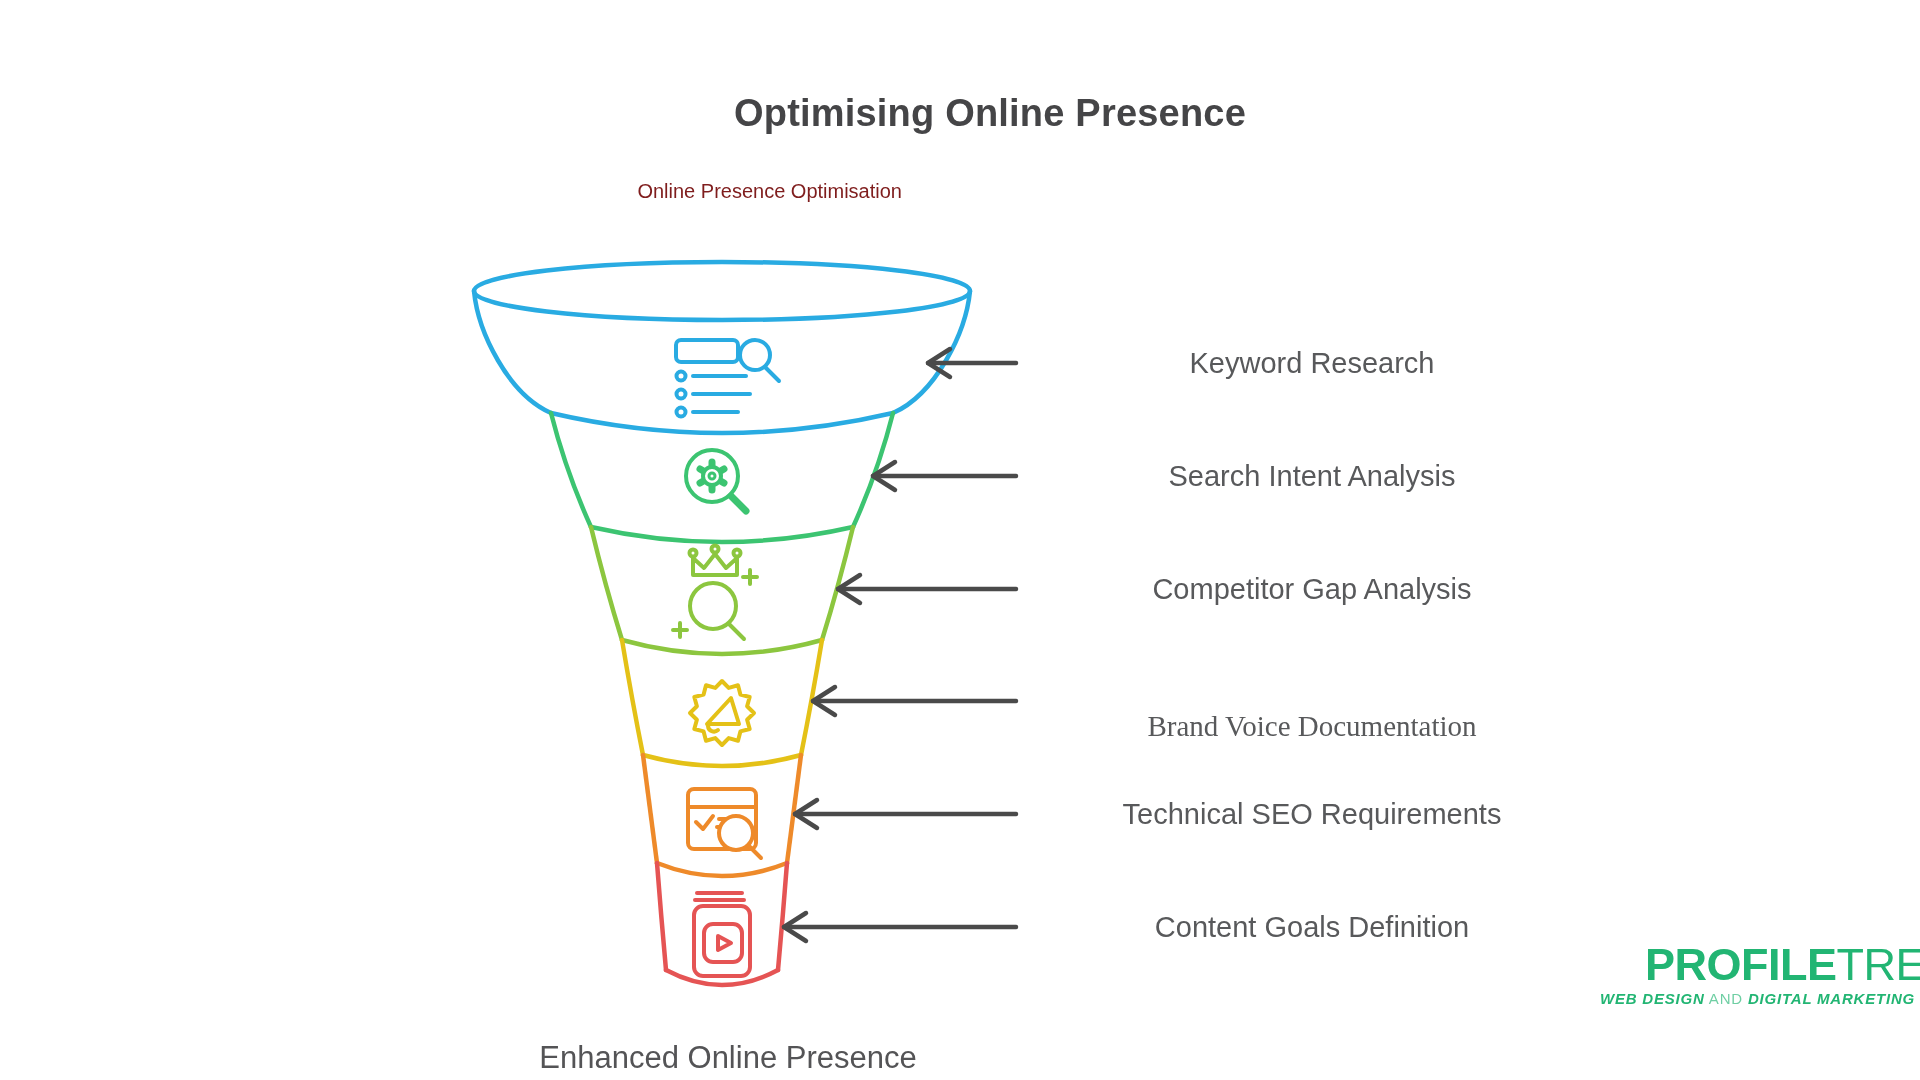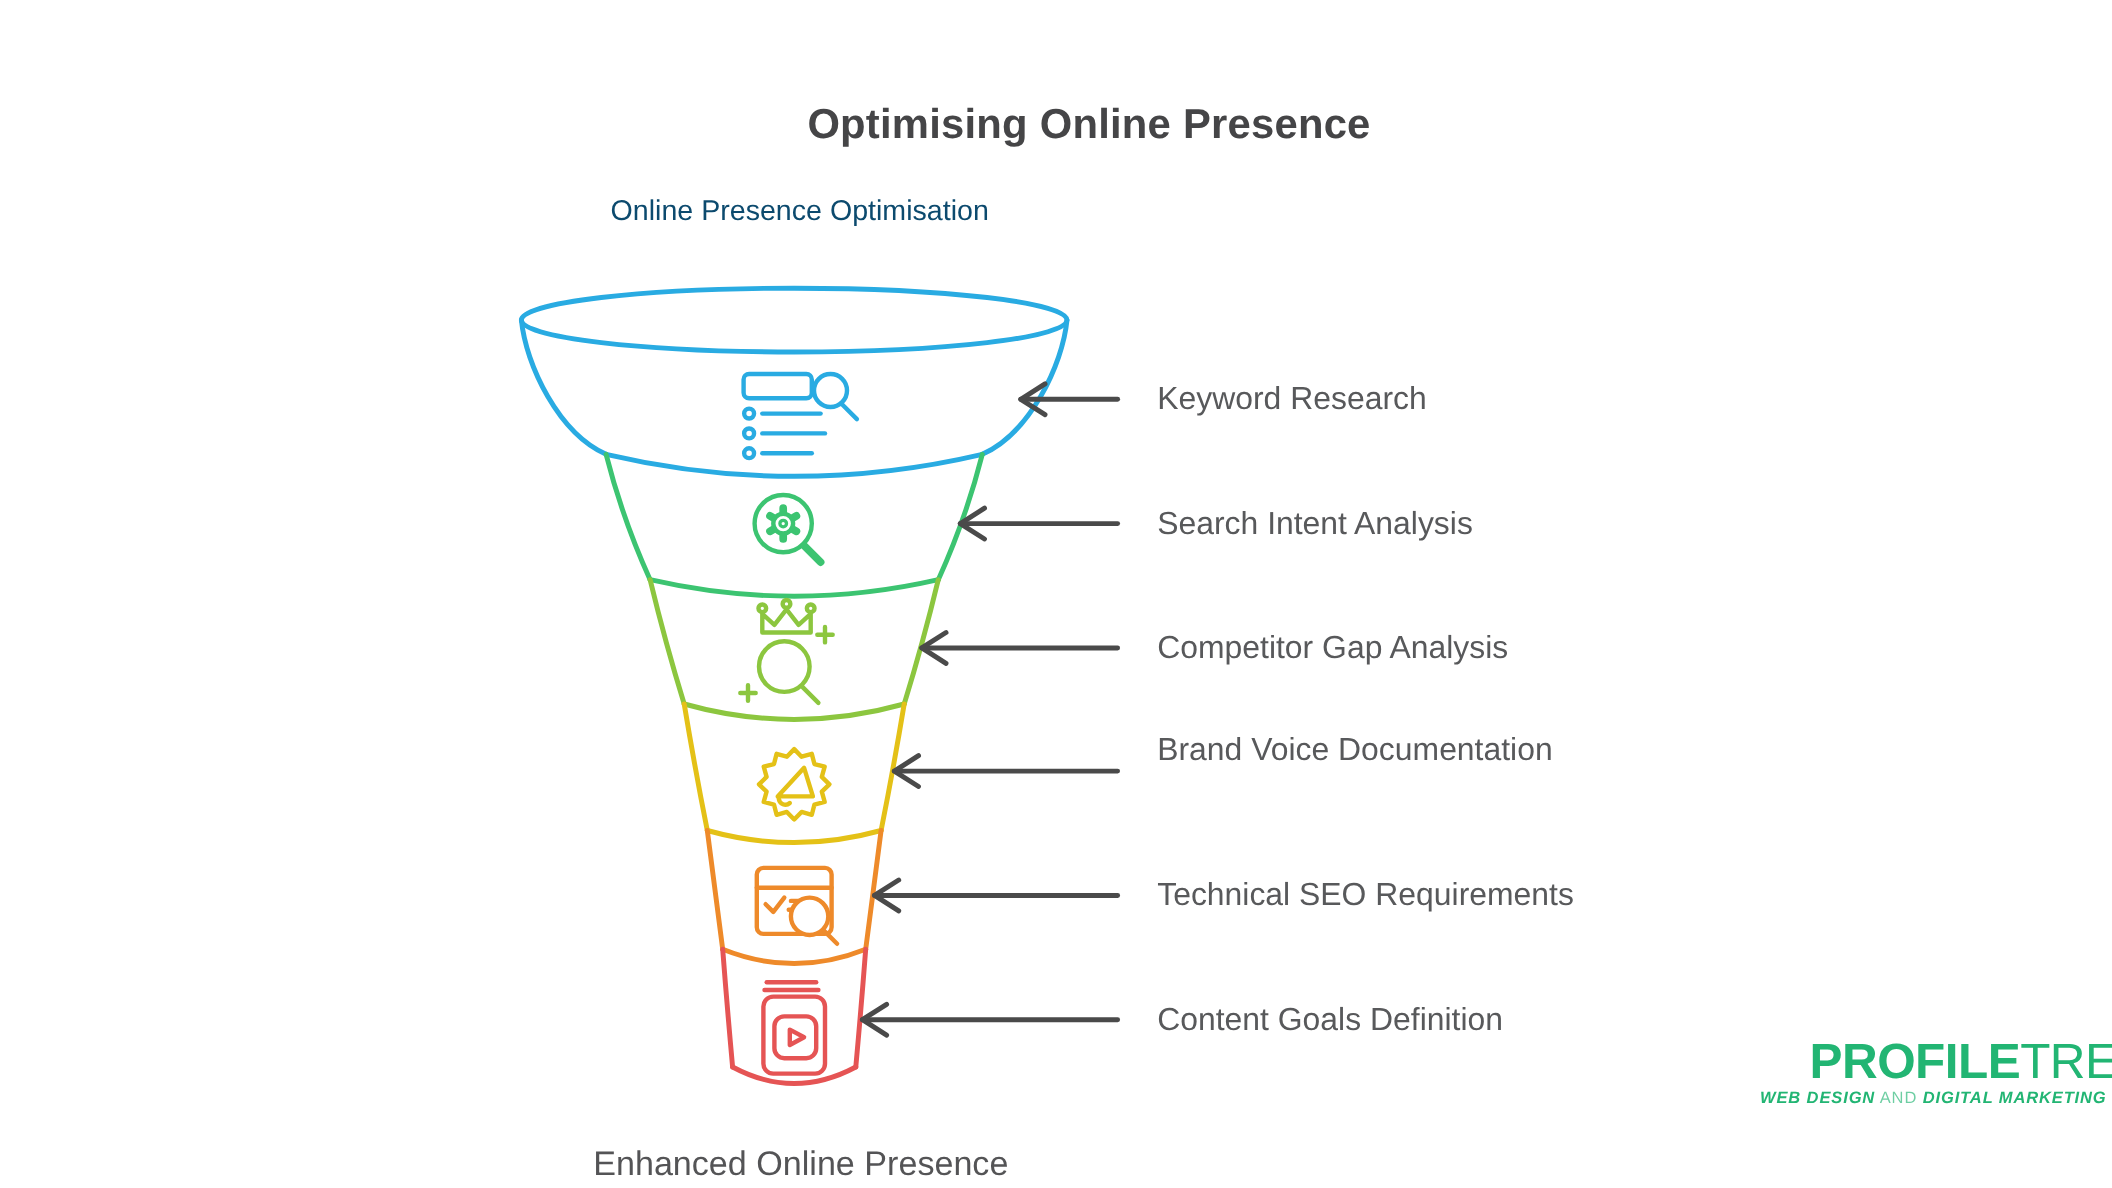--- a/index.html
+++ b/index.html
@@ -9,35 +9,35 @@
   .stage-canvas { position: absolute; left: 0; top: 0; width: 1920px; height: 1080px; }
 
   .page-title {
     position: absolute; left: 590px; top: 48px; width: 800px;
     text-align: center; font-size: 38px; font-weight: 700; color: #454547;
     letter-spacing: 0.2px;
     margin-top: 44px;
   }
   .funnel-top-label {
     position: absolute; left: 552px; top: 172px; width: 350px;
-    text-align: center; font-size: 26px; color: #0c4a6e; line-height: 38px;
+    text-align: right; font-size: 20px; color: #7f1d1d; line-height: 38px;
   }
   .funnel-bottom-label {
     position: absolute; left: 528px; top: 1040px; width: 400px;
     text-align: center; font-size: 31px; color: #545456;
   }
   .stage-label {
     position: absolute; left: 1052px; width: 520px; height: 40px;
-    font-size: 29px; color: #58595B; line-height: 40px; text-align: left;
+    font-size: 29px; color: #58595B; line-height: 40px; text-align: center;
     white-space: nowrap;
   }
   .label-1 { top: 343px; }
   .label-2 { top: 456px; }
   .label-3 { top: 569px; }
-  .label-4 { top: 662px; }
+  .label-4 { top: 706px; font-family: Liberation Serif, serif; }
   .label-5 { top: 794px; }
   .label-6 { top: 907px; }
 
   .logo {
     position: absolute; left: 1592px; top: 928px; width: 330px; height: 115px;
     display: flex; align-items: flex-start;
   }
   .logo-text { margin-left: 8px; padding-top: 14px; }
   .logo-brand { font-size: 45px; line-height: 45px; letter-spacing: -0.5px; white-space: nowrap; }
   .logo-brand .b1 { font-weight: 800; margin-left: 45px; }

